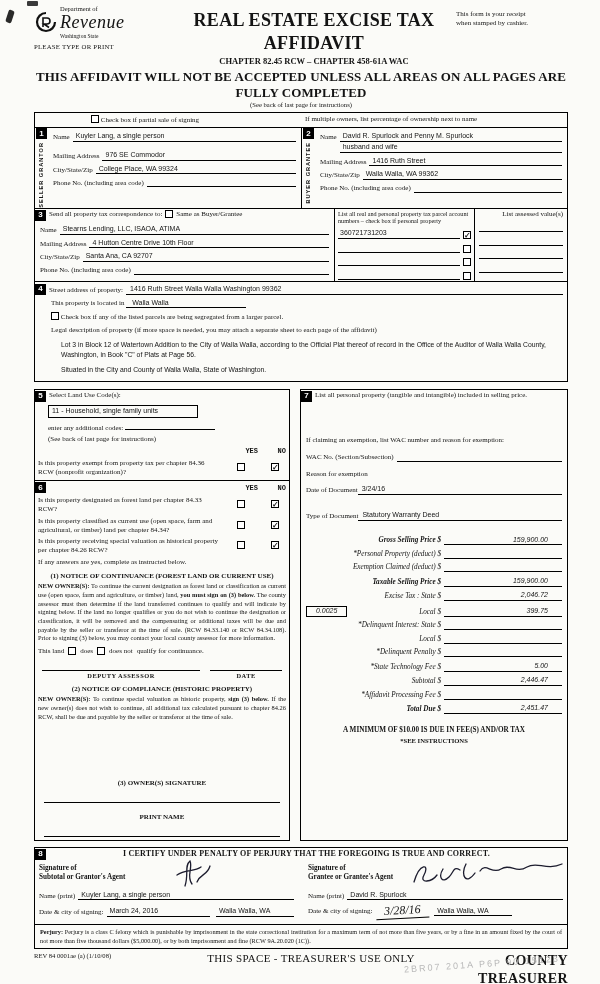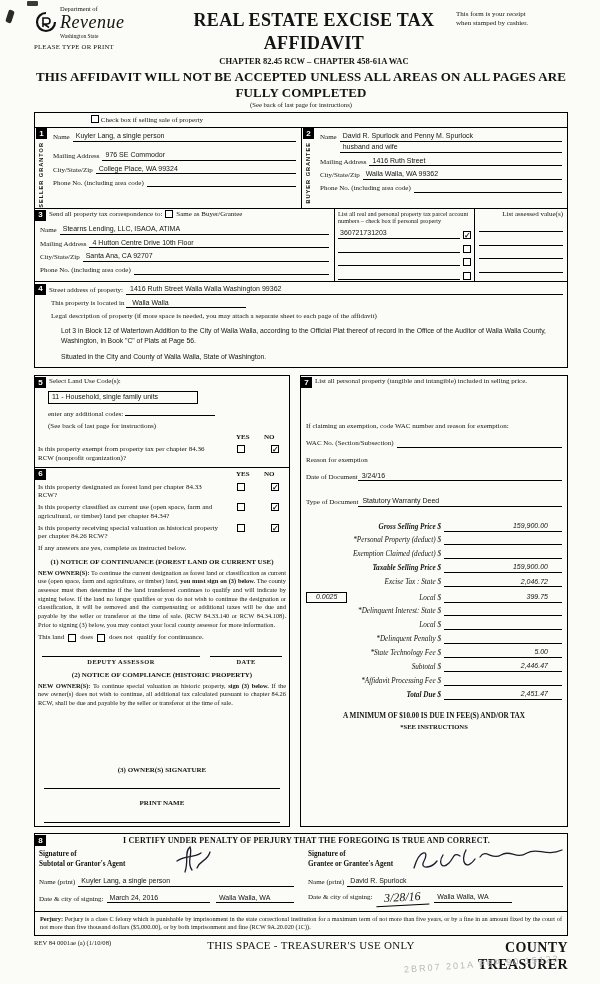--- a/index.html
+++ b/index.html
@@ -76,22 +76,22 @@
   .situated { margin:7px 0 2px 22px; font-family:"Liberation Sans",sans-serif; font-size:6.8px; }
 
   
   .cols { display:flex; gap:10px; margin-top:7px; min-height:452px; align-items:stretch; }
   .colL { flex:1; display:flex; flex-direction:column; }
   .s5box { border:1px solid #000; padding:1px 3px 4px 3px; }
   .s6box { border:1px solid #000; border-top:none; flex:1; padding:1px 3px 3px 3px; display:flex; flex-direction:column; }
   .shead { display:flex; gap:3px; align-items:flex-start; margin-left:-3px; }
   .codebox { border:1px solid #000; margin:3px 2px 0 10px; padding:1px 3px; font-family:"Liberation Sans",sans-serif; width:150px; }
   .ynhead { display:flex; justify-content:flex-end; gap:6px; font-weight:bold; margin-top:3px; }
-  .ynhead span { width:22px; text-align:left; }
-  .q { display:flex; align-items:flex-start; margin-top:3px; gap:12px; }
+  .ynhead span { width:22px; text-align:right;font-family:Liberation Mono, monospace; }
+  .q { display:flex; align-items:center; margin-top:3px; gap:12px; }
   .q .qt { flex:1; }
   .q .qc { width:22px; text-align:center; }
   .smallnote { margin-top:3px; }
   .ntitle { text-align:center; font-weight:bold; margin-top:5px; font-size:7px; }
   .npara { margin-top:2px; font-size:6.4px; line-height:1.35; text-align:justify; }
   .landrow { margin-top:4px; display:flex; gap:4px; align-items:center; }
   .deprow { display:flex; gap:10px; margin-top:14px; padding:0 4px; }
   .deprow .dl { flex:2.2; border-top:1px solid #000; text-align:center; font-size:6.4px; padding-top:1px; font-weight:bold; letter-spacing:.5px;}
   .deprow .dd { flex:1; border-top:1px solid #000; text-align:center; font-size:6.4px; padding-top:1px; font-weight:bold; letter-spacing:.5px;}
   .ownersig { margin-top:auto; }
@@ -170,22 +170,23 @@
     </div>
   </div>
   <div class="warn">THIS AFFIDAVIT WILL NOT BE ACCEPTED UNLESS ALL AREAS ON ALL PAGES ARE FULLY COMPLETED</div>
   <div class="seeback">(See back of last page for instructions)</div>
 
   <div class="boxtop">
 
     <div class="topstrip">
       <div class="ts-left">
         <span class="cb"></span>
-        <span>Check box if selling sale of property</span>
-      </div>
+        <span>Check box if partial sale of signing</span>
+      </div>
+      <div class="ts-right">If multiple owners, list percentage of ownership next to name</div>
     </div>
 
     <div class="sbrow">
       <div class="party">
         <div class="pside">
           <div class="badge">1</div>
           <div class="vlab">SELLER  GRANTOR</div>
         </div>
         <div class="pfields">
           <div class="fld">
@@ -292,20 +293,24 @@
     <div class="s4">
       <div class="s4l1">
         <div class="badge">4</div>
         <span class="lab">Street address of property:</span>
         <span class="uv" style="flex:1;border-bottom:1px solid #000;padding:0 4px;font-family:'Liberation Sans',sans-serif;">1416 Ruth Street Walla Walla Washington 99362</span>
       </div>
       <div class="s4l2">
         <span>This property is located in</span>
         <span class="uline val" style="min-width:120px;padding:0 6px;">Walla Walla</span>
       </div>
+      <div class="s4l3">
+        <span class="cb"></span>
+        <span>Check box if any of the listed parcels are being segregated from a larger parcel.</span>
+      </div>
       <div class="s4l4">Legal description of property (if more space is needed, you may attach a separate sheet to each page of the affidavit)</div>
       <div class="legal">Lot 3 in Block 12 of Watertown Addition to the City of Walla Walla, according to the Official Plat thereof of record in the Office of the Auditor of Walla Walla County, Washington, in Book "C" of Plats at Page 56.</div>
       <div class="situated">Situated in the City and County of Walla Walla, State of Washington.</div>
     </div>
   </div>
 
   <div class="cols">
     <div class="colL">
 
       <div class="s5box">
@@ -383,21 +388,21 @@
         </div>
       </div>
     </div>
 
     <div class="s7box">
       <div class="s7pp">
         <div class="badge">7</div>
         <span>List all  personal property (tangible and intangible) included in selling price.</span>
       </div>
 
-      <div class="exempt">If claiming an exemption, code WAC number and reason for exemption:</div>
+      <div class="exempt">If claiming an exemption, list WAC number and reason for exemption:</div>
       <div class="wacline">
         <span>WAC No. (Section/Subsection)</span>
         <span class="uv"></span>
       </div>
       <div class="reason">Reason for exemption</div>
 
       <div class="docrow" style="margin-top:7px;">
         <span>Date of Document</span>
         <span class="uv">3/24/16</span>
       </div>

